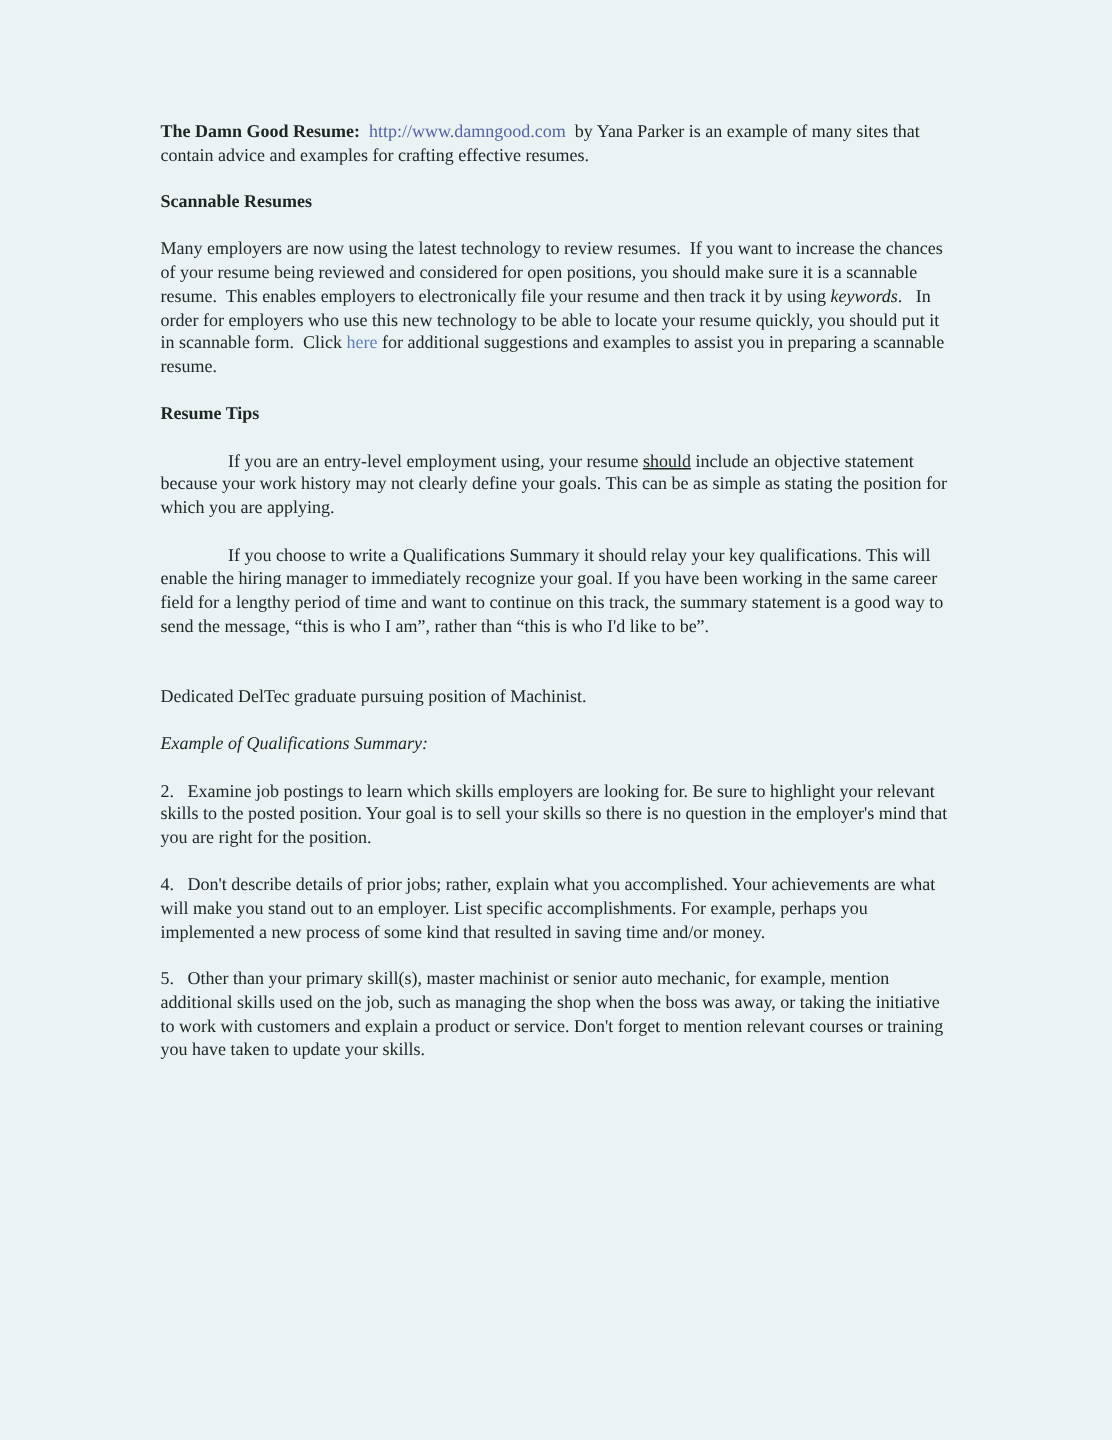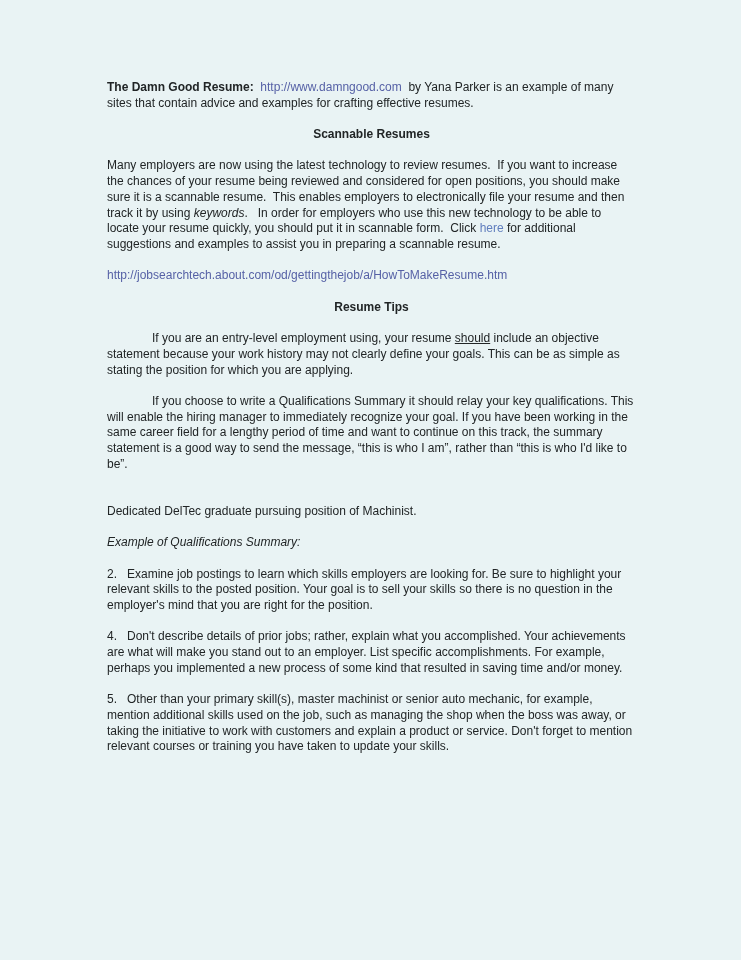--- a/index.html
+++ b/index.html
@@ -11,35 +11,35 @@
     height: 960px;
     background: var(--bg, #e9f3f4);
     overflow: hidden;
     font-family: "Liberation Sans", sans-serif;
   }
   .page {
     width: 741px;
     height: 692px;
     box-sizing: border-box;
     background: var(--bg, #e9f3f4);
+    font-family: Liberation Serif, serif;
   }
   .content {
     box-sizing: border-box;
     padding: 80px 105px 0 107px;
     color: var(--text, #212526);
     font-size: 12px;
     line-height: 15.7px;
   }
   .block {
     margin: 0 0 15.7px 0;
     white-space: pre-wrap;
   }
   .block.heading {
     font-weight: bold;
-    text-align: center;
   }
   .block.indent {
     text-indent: 45px;
   }
   .bold { font-weight: bold; }
   .italic { font-style: italic; }
   .underline { text-decoration: underline; }
   .link {
     color: var(--link, #5661a6);
     cursor: pointer;
@@ -50,21 +50,20 @@
 </style>
 </head>
 <body style="--bg: #e9f3f4; --text: #212526; --link: #5661a6; --link-inline: #5f7dbd;">
 
 <div class="page">
   <div class="content">
     <div>
         <div class="block paragraph"><span class="bold">The Damn Good Resume:</span><span>  </span><span class="link">http://www.damngood.com</span><span>  by Yana Parker is an example of many sites that contain advice and examples for crafting effective resumes.</span></div>
         <div class="block heading"><span class="bold">Scannable Resumes</span></div>
         <div class="block paragraph"><span>Many employers are now using the latest technology to review resumes.  If you want to increase the chances of your resume being reviewed and considered for open positions, you should make sure it is a scannable resume.  This enables employers to electronically file your resume and then track it by using </span><span class="italic">keywords</span><span>.   In order for employers who use this new technology to be able to locate your resume quickly, you should put it in scannable form.  Click </span><span class="link inline">here</span><span> for additional suggestions and examples to assist you in preparing a scannable resume.</span></div>
-        <div class="block paragraph"><span class="link">http://jobsearchtech.about.com/od/gettingthejob/a/HowToMakeResume.htm</span></div>
         <div class="block heading"><span class="bold">Resume Tips</span></div>
         <div class="block paragraph indent"><span>If you are an entry-level employment using, your resume </span><span class="underline">should</span><span> include an objective statement because your work history may not clearly define your goals. This can be as simple as stating the position for which you are applying.</span></div>
         <div class="block paragraph indent"><span>If you choose to write a Qualifications Summary it should relay your key qualifications. This will enable the hiring manager to immediately recognize your goal. If you have been working in the same career field for a lengthy period of time and want to continue on this track, the summary statement is a good way to send the message, “this is who I am”, rather than “this is who I'd like to be”.</span></div>
         <div class="block paragraph"><br><span>Dedicated DelTec graduate pursuing position of Machinist.</span></div>
         <div class="block paragraph"><span class="italic">Example of Qualifications Summary:</span><br></div>
         <div class="block paragraph"><span>2.   Examine job postings to learn which skills employers are looking for. Be sure to highlight your relevant skills to the posted position. Your goal is to sell your skills so there is no question in the employer's mind that you are right for the position.</span></div>
         <div class="block paragraph"><span>4.   Don't describe details of prior jobs; rather, explain what you accomplished. Your achievements are what will make you stand out to an employer. List specific accomplishments. For example, perhaps you implemented a new process of some kind that resulted in saving time and/or money.</span></div>
         <div class="block paragraph"><span>5.   Other than your primary skill(s), master machinist or senior auto mechanic, for example, mention additional skills used on the job, such as managing the shop when the boss was away, or taking the initiative to work with customers and explain a product or service. Don't forget to mention relevant courses or training you have taken to update your skills.</span></div>
       </div>
   </div>

